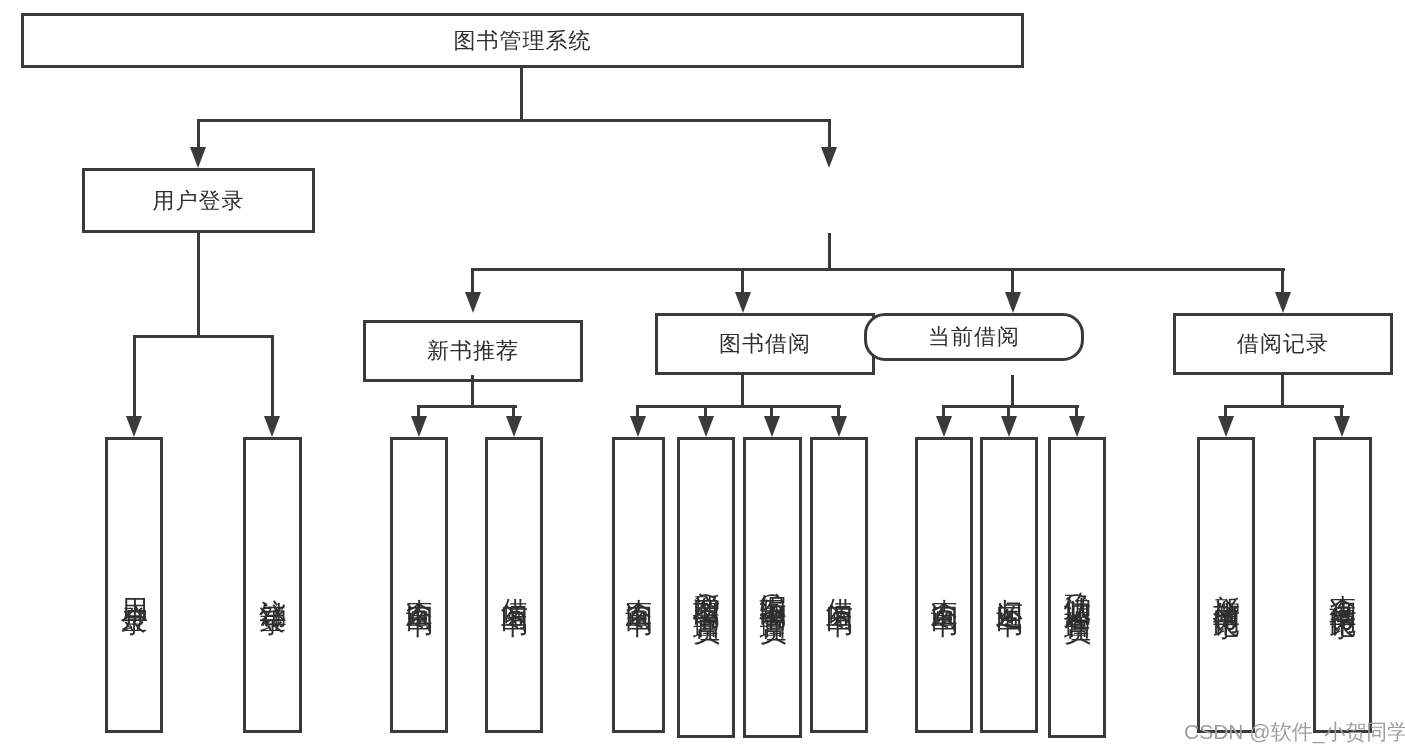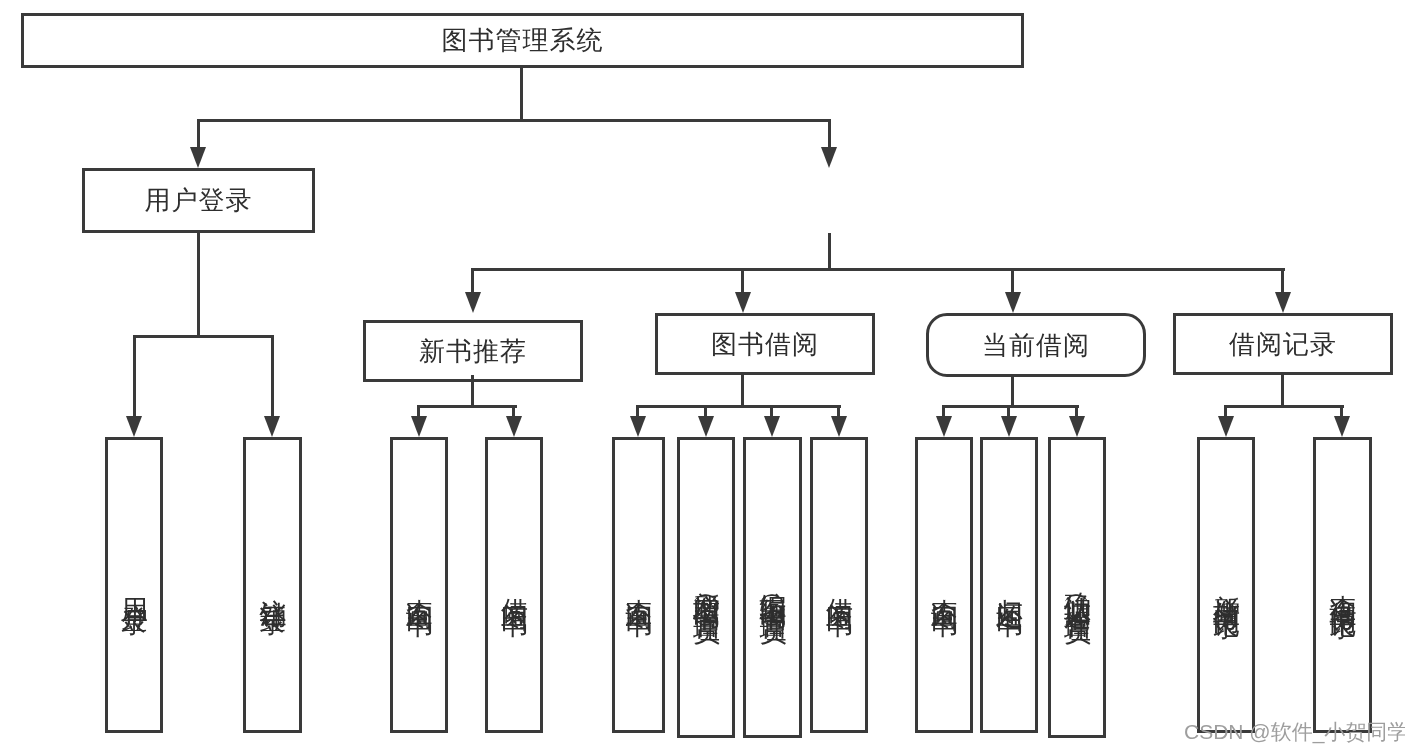--- a/index.html
+++ b/index.html
@@ -20,21 +20,21 @@
   .box{
     position:absolute;
     box-sizing:border-box;
     border:3px solid var(--line);
     background:#fff;
     display:flex;
     align-items:center;
     justify-content:center;
   }
   .hlabel{
-    font-size:26px;
+    font-size:22px;
     letter-spacing:1px;
     color:var(--text);
     white-space:nowrap;
   }
   .vlabel{
     writing-mode:vertical-rl;
     text-orientation:mixed;
     font-size:27px;
     letter-spacing:4px;
     line-height:1;
@@ -73,21 +73,21 @@
   <div class="box" style="left:82px;top:168px;width:233px;height:65px;">
     <span class="hlabel">用户登录</span>
   </div>
 
   <div class="box" style="left:363px;top:320px;width:220px;height:62px;">
     <span class="hlabel">新书推荐</span>
   </div>
   <div class="box" style="left:633px;top:313px;width:220px;height:62px;margin-left:22px;">
     <span class="hlabel">图书借阅</span>
   </div>
-  <div class="box" style="left:926px;top:313px;width:220px;height:64px;border-radius:21px;">
+  <div class="box" style="left:864px;top:313px;width:220px;height:48px;border-radius:21px;">
     <span class="hlabel">当前借阅</span>
   </div>
   <div class="box" style="left:1173px;top:313px;width:220px;height:62px;font-family:Liberation Mono, monospace;">
     <span class="hlabel">借阅记录</span>
   </div>
 
   <div class="box" style="left:105px;top:437px;width:58px;height:296px;">
     <span class="vlabel">用户登录</span>
   </div>
   <div class="box" style="left:243px;top:437px;width:59px;height:296px;">

